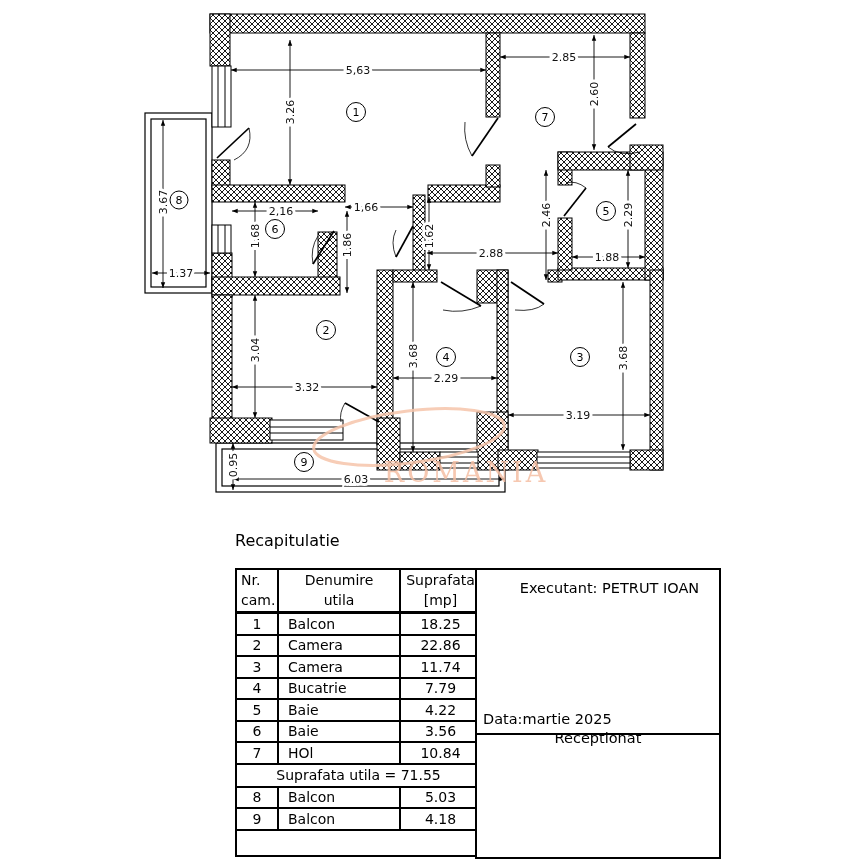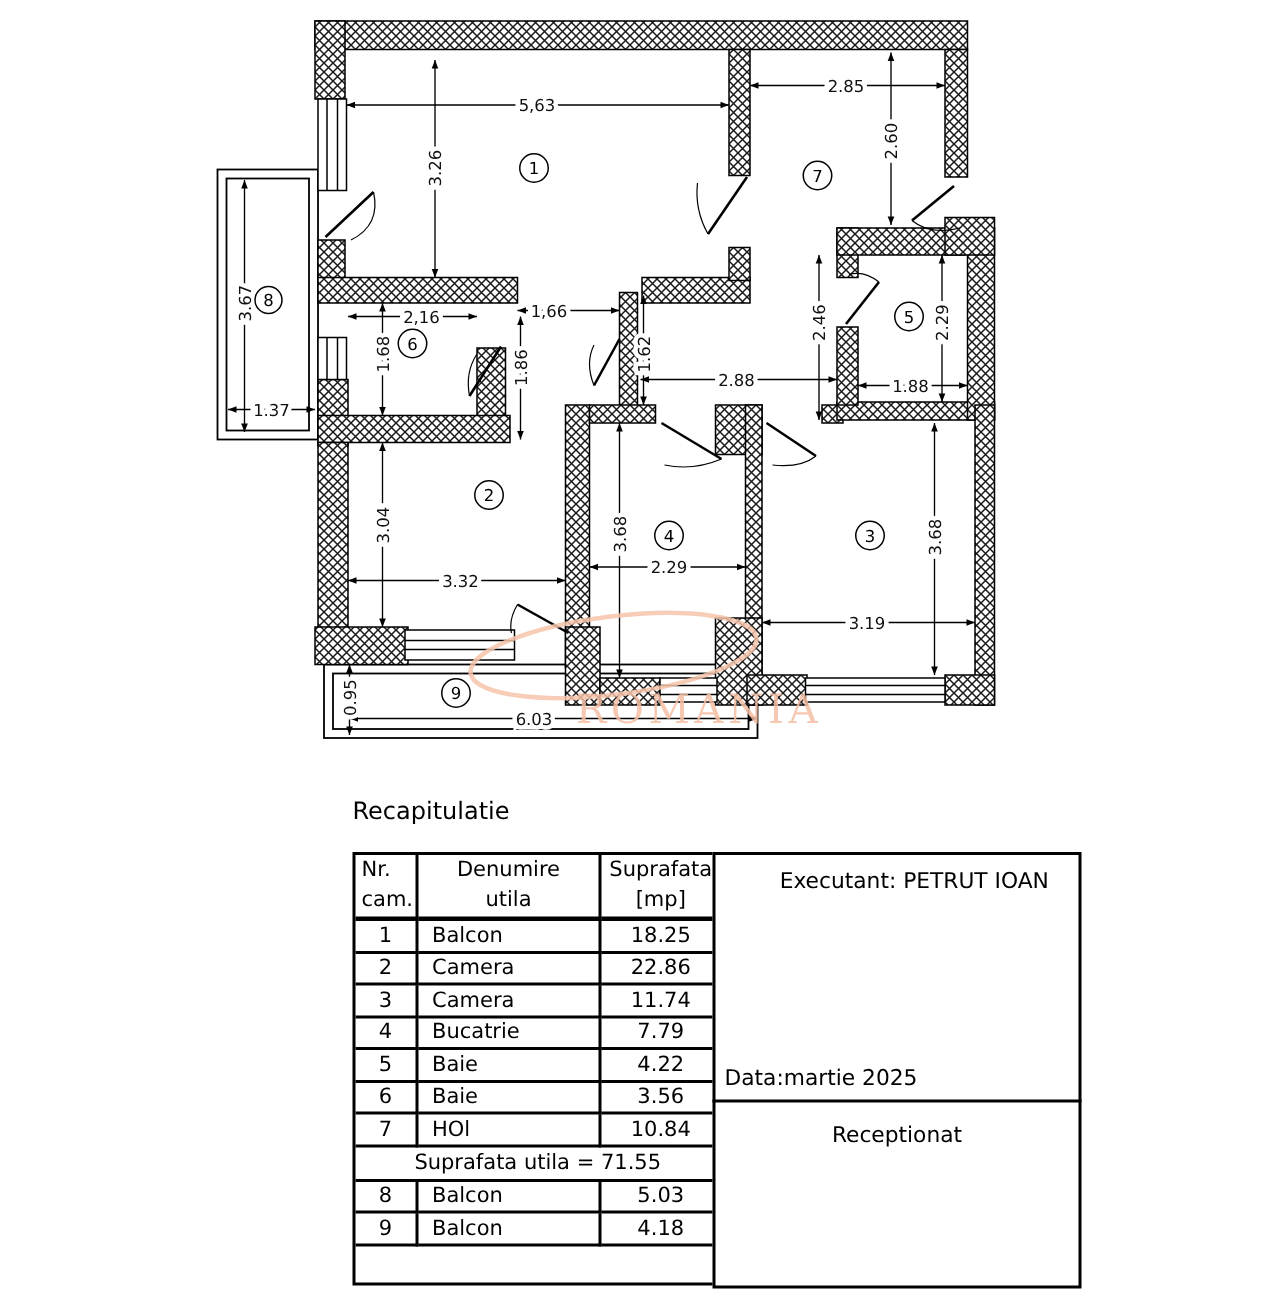--- a/index.html
+++ b/index.html
@@ -32,21 +32,21 @@
   .cell.head{border-bottom:3px solid #000;white-space:pre-line;text-align:center;line-height:1.4;}
   .cell.head-nr{justify-content:flex-start;text-align:left;padding-left:4px;}
   .cell.name{justify-content:flex-start;padding-left:9px;}
   .cell.merged{grid-column:1/-1;}
   .cell.total{border-bottom:none;}
   .exec-box{position:absolute;left:475px;top:568px;width:242px;height:287px;
             border:2px solid #000;background:#fff;font-size:14.5px;}
   .exec-line{text-align:center;margin-top:10px;padding-left:23px;}
   .data-line{position:absolute;left:6px;top:141px;}
   .exec-divider{position:absolute;left:-2px;right:-2px;top:163px;border-top:2px solid #000;}
-  .recep-line{position:absolute;top:179px;width:100%;text-align:center;}
+  .recep-line{position:absolute;top:160px;width:100%;text-align:center;}
 </style>
 </head>
 <body>
 
 <div class="canvas">
 
 <svg width="841" height="866" viewBox="0 0 841 866" style="position:absolute;left:0;top:0;">
   <defs>
     <pattern id="hatch" width="6" height="6" patternUnits="userSpaceOnUse">
       <rect width="6" height="6" fill="#fff"></rect>

